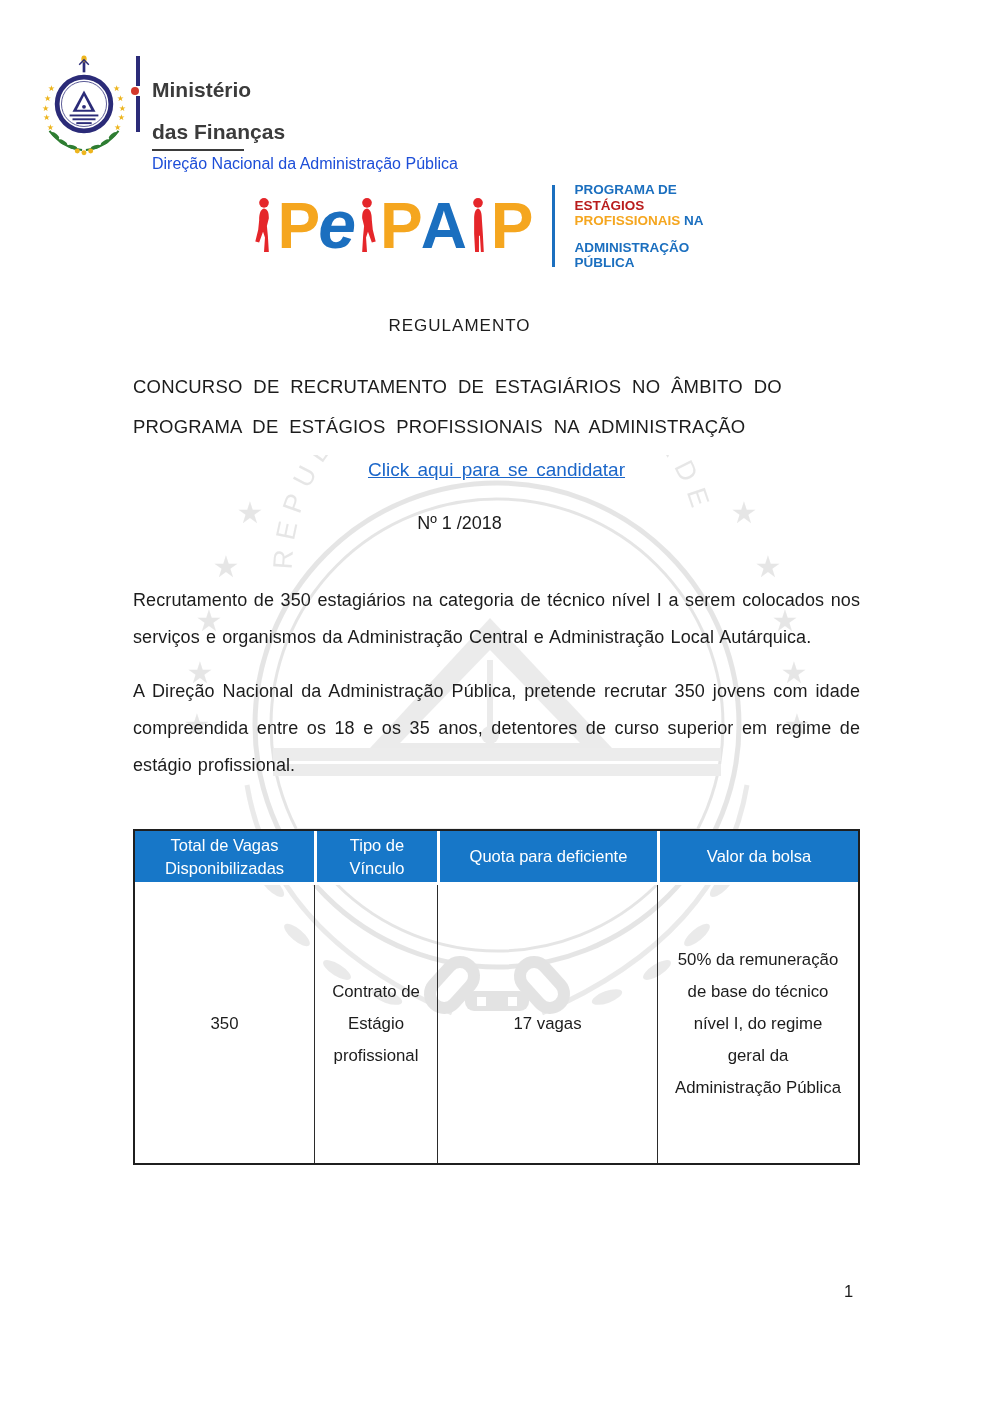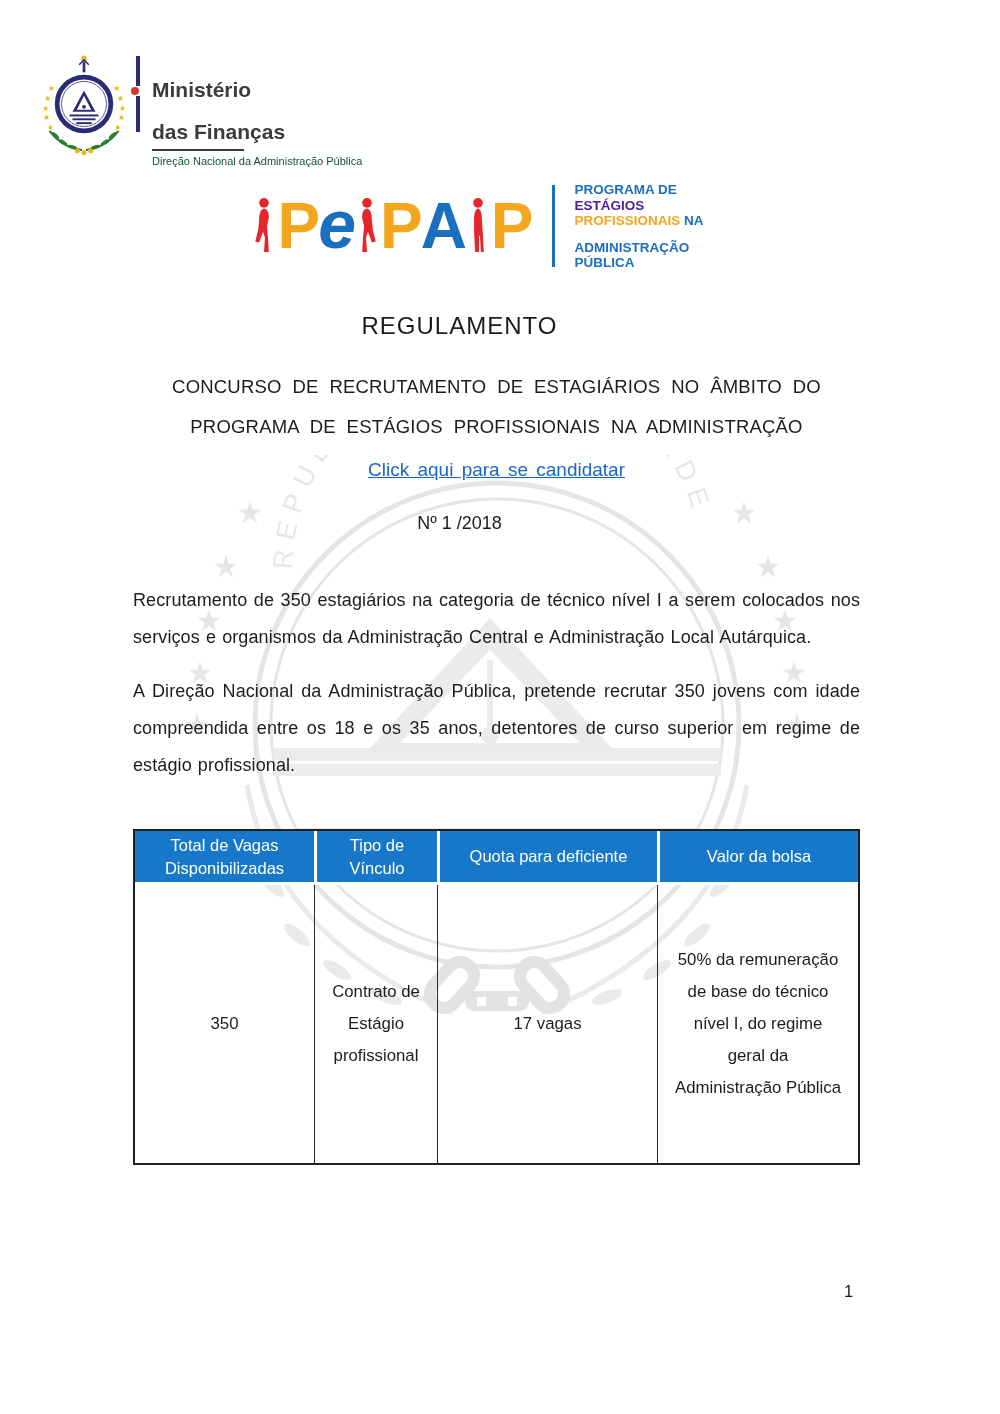--- a/index.html
+++ b/index.html
@@ -13,37 +13,37 @@
   .mf-header { position:absolute; left:38px; top:50px; display:flex; align-items:flex-start; z-index:2; }
   .mf-emblem { width:92px; height:106px; }
   .mf-divider {
     position:relative; width:4px; height:76px; margin:6px 12px 0 6px;
     background:linear-gradient(#2B2B78 0px 30px, #ffffff 30px 40px, #2B2B78 40px 100%);
   }
   .mf-divider .dot { position:absolute; left:-5px; top:31px; width:8px; height:8px; border-radius:50%; background:#D3382B; }
   .mf-text { padding-top:10px; }
   .mf-name { font-size:21px; font-weight:700; color:#3b3b3b; line-height:24px;margin-top:18px; }
   .mf-rule { width:92px; border-top:2px solid #3b3b3b; margin:5px 0 4px; }
-  .mf-dept { font-size:11px; color:#14532d; }
+  .mf-dept { font-size:16px; color:#1d4ed8; }
   
   .pepap { position:absolute; top:182px; left:0; width:100%; display:flex; justify-content:center; align-items:center; gap:16px; z-index:2; }
   .wordmark { display:flex; align-items:center; height:88px; }
   .wm-letter { font-weight:700; font-size:64px; line-height:80px; letter-spacing:-2px; }
   .wm-e { font-style:italic; font-size:68px; position:relative; top:-2px; }
   .lt-orange { color:#F5A61F; } .lt-blue { color:#1B6FBF; }
   .person { width:24px; height:58px; margin:0 1px; flex:none; }
   .pepap-sep { width:3px; height:82px; background:#1B6FBF; margin:0 4px; }
   .tagline { width:174px; font-weight:700; font-size:13.5px; line-height:15.5px; }
-  .tg-blue { color:#1B6FBF;margin-top:11px; } .tg-red { color:#4c1d95; } .tg-orange { color:#F5A61F; }
+  .tg-blue { color:#1B6FBF;margin-top:11px; } .tg-red { color:#b91c1c; } .tg-orange { color:#F5A61F; }
   
   .watermark { position:absolute; left:147px; top:455px; width:700px; height:760px; opacity:0.5; z-index:0; }
   
   .content { position:absolute; left:133px; top:316px; width:727px; z-index:1; }
-  .doc-heading { text-align:center; transform:translateX(-37px); font-size:24px; letter-spacing:1px; word-spacing:4px; line-height:20px; }
-  .doc-title { margin-top:31px; text-align:center; font-size:18.5px; line-height:40px; word-spacing:5.5px; letter-spacing:0.2px; }
+  .doc-heading { text-align:center; transform:translateX(-37px); font-size:17px; letter-spacing:1px; word-spacing:4px; line-height:20px; }
+  .doc-title { margin-top:31px; font-size:18.5px; line-height:40px; word-spacing:5.5px; letter-spacing:0.2px; }
   .doc-link-row { margin-top:12px; text-align:center; }
   .doc-link { color:#1B66C9; text-decoration:underline; font-size:19px; word-spacing:3px; }
   .doc-number { margin-top:32px; text-align:center; transform:translateX(-37px); font-size:18px; }
   .doc-par { margin-top:17px; font-size:18px; line-height:37px; text-align:justify; letter-spacing:0.1px; word-spacing:1px; }
   .doc-par.first { margin-top:48px; }
   
   .tbl-wrap { margin-top:45px; width:727px; border:2px solid #1f1f1f; }
   table { width:100%; border-collapse:separate; border-spacing:0; table-layout:fixed; }
   th {
     background:#1777C8; color:#ffffff; font-weight:400; font-size:16.5px; line-height:23px;

